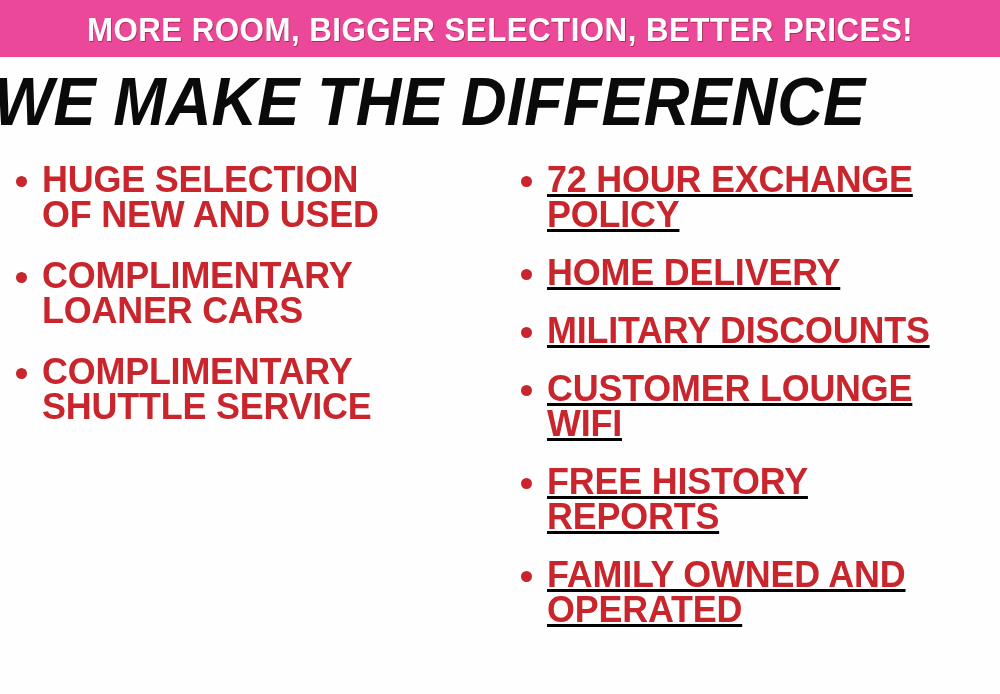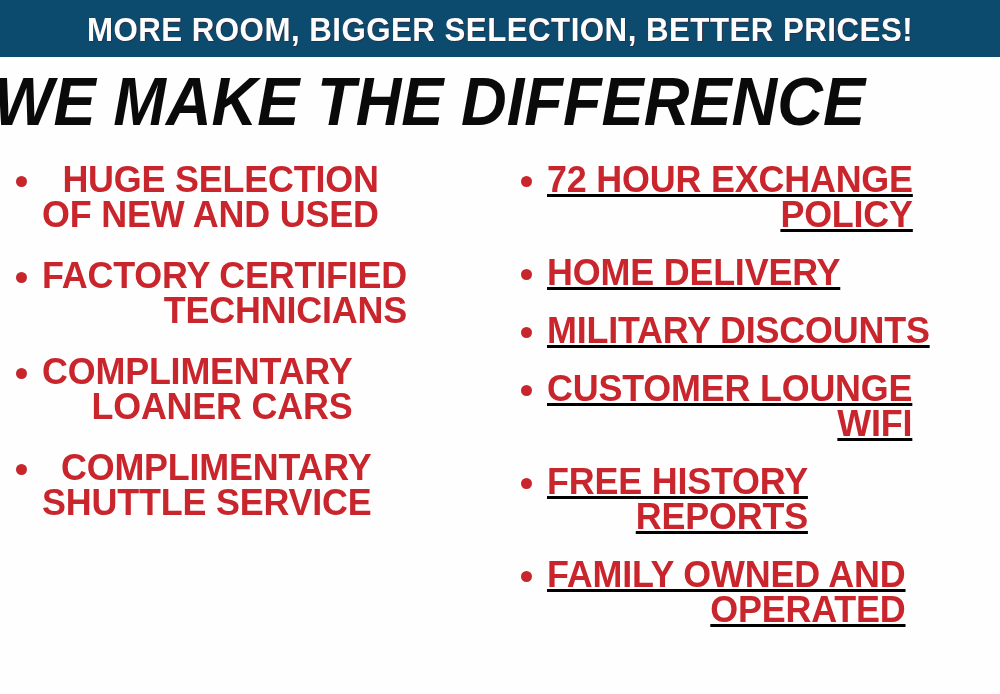--- a/index.html
+++ b/index.html
@@ -22,21 +22,21 @@
     box-sizing: border-box;
   }
 
   
   #banner {
     position: absolute;
     left: 0;
     top: 0;
     width: 1000px;
     height: 57px;
-    background: #0c4a6e;
+    background: #ec4899;
     display: flex;
     align-items: center;
     justify-content: center;
     overflow: hidden;
   }
   #banner-text {
     color: #fdfdfd;
     font-family: "Liberation Sans", sans-serif;
     font-weight: bold;
     font-size: 34px;
@@ -74,21 +74,20 @@
 
   
   #columns {
     position: absolute;
     left: 0;
     top: 158px;
     width: 1000px;
     height: 536px;
     display: flex;
     align-items: flex-start;
-    text-align: right;
   }
   .column {
     box-sizing: border-box;
   }
   #col-left {
     width: 505px;
     padding-left: 16px;
     padding-top: 4px;
   }
   #col-right {
@@ -146,25 +145,20 @@
 
     <div class="column" id="col-left">
 
       <div class="bullet-item">
         <span class="bullet-dot"></span>
         <span class="bullet-label">HUGE SELECTION
 OF NEW AND USED</span>
       </div>
 
 
-      <div class="bullet-item">
-        <span class="bullet-dot"></span>
-        <span class="bullet-label">FACTORY CERTIFIED
-TECHNICIANS</span>
-      </div>
 
       <div class="bullet-item">
         <span class="bullet-dot"></span>
         <span class="bullet-label">COMPLIMENTARY
 LOANER CARS</span>
       </div>
 
       <div class="bullet-item">
         <span class="bullet-dot"></span>
         <span class="bullet-label">COMPLIMENTARY

